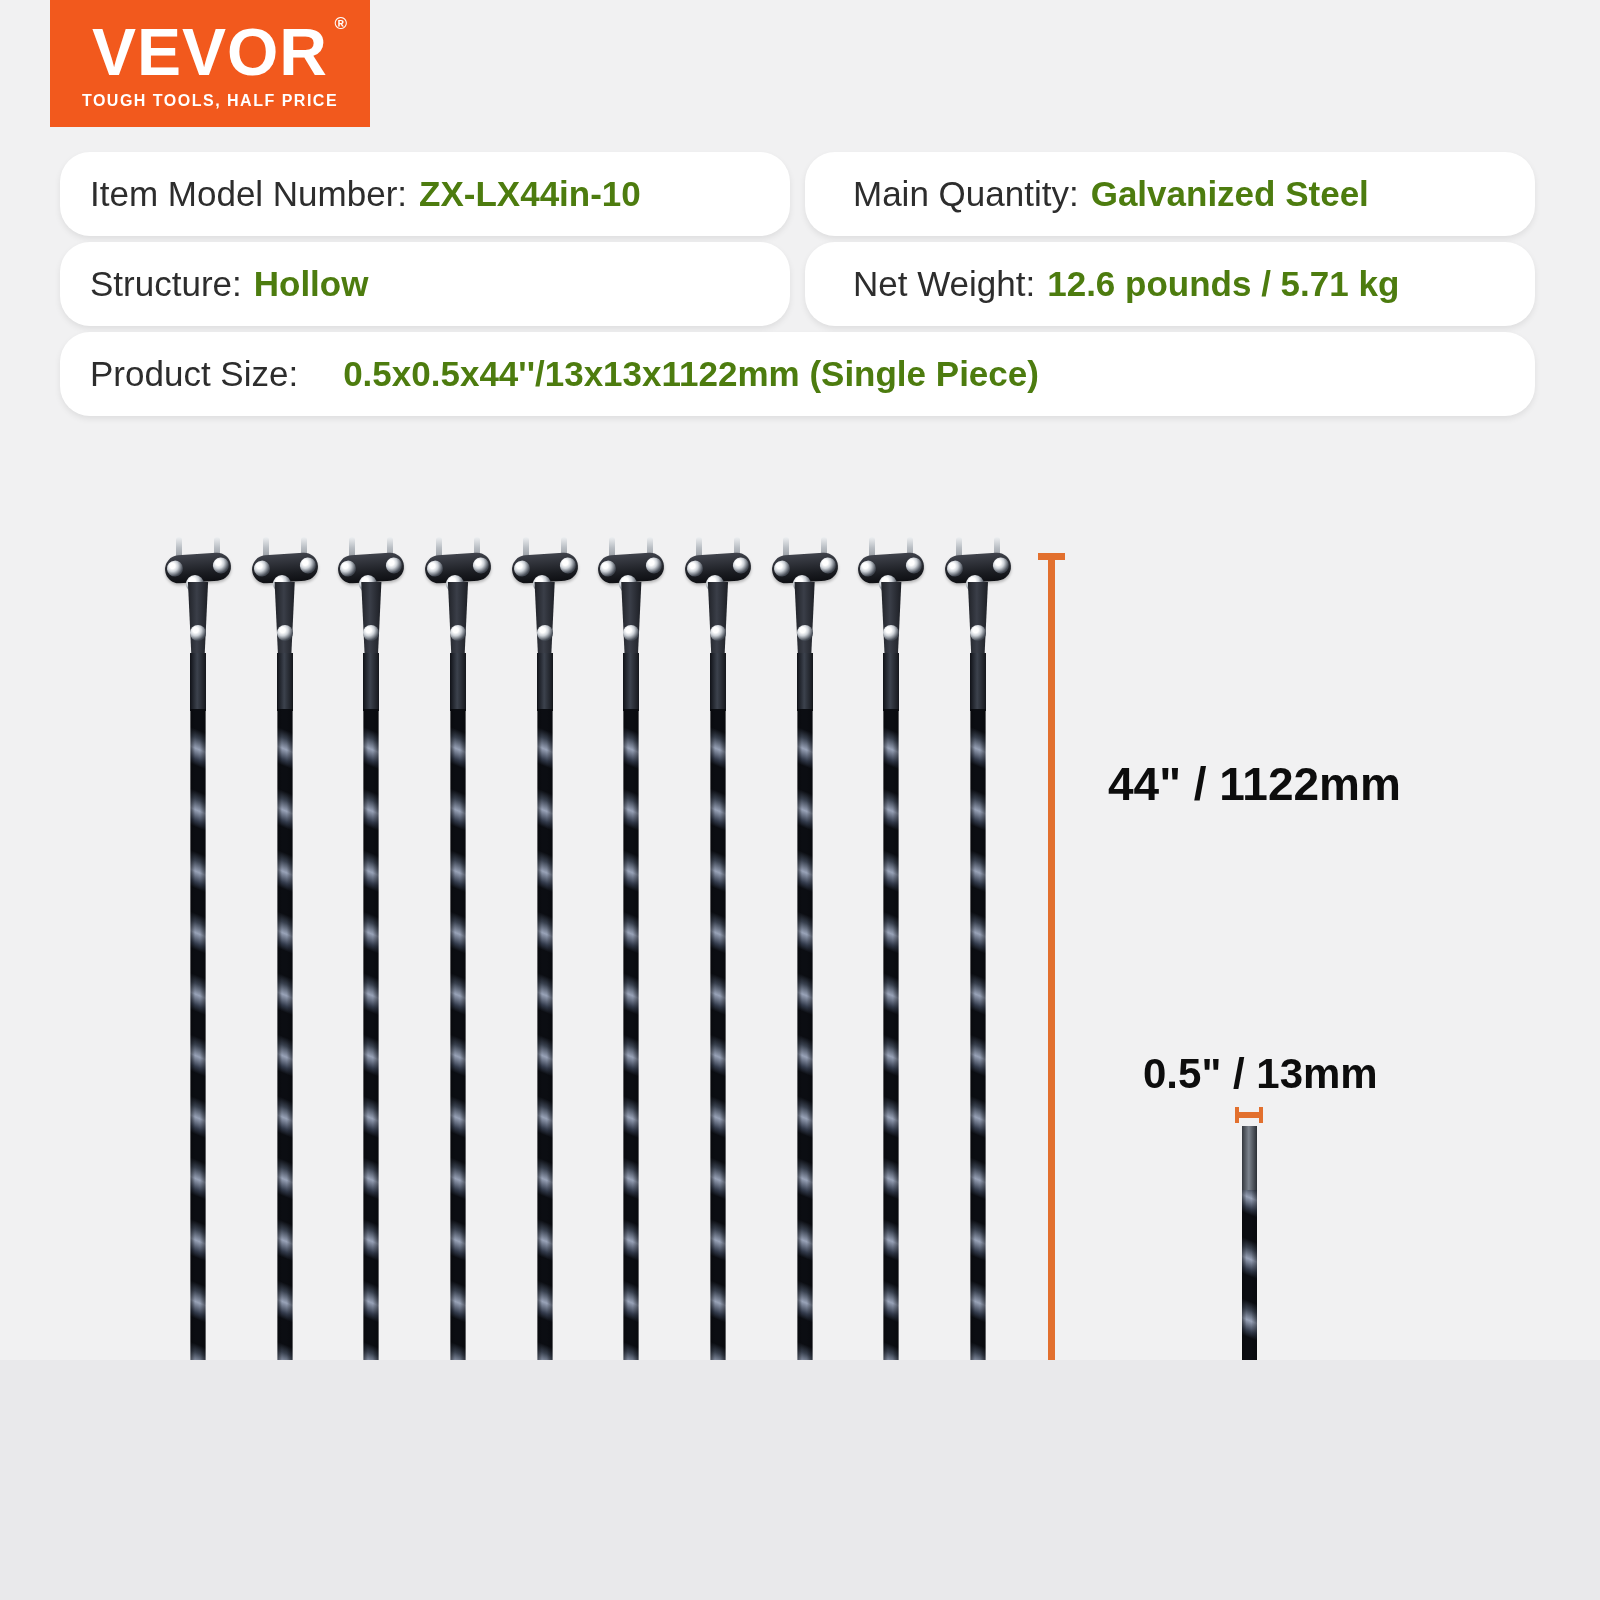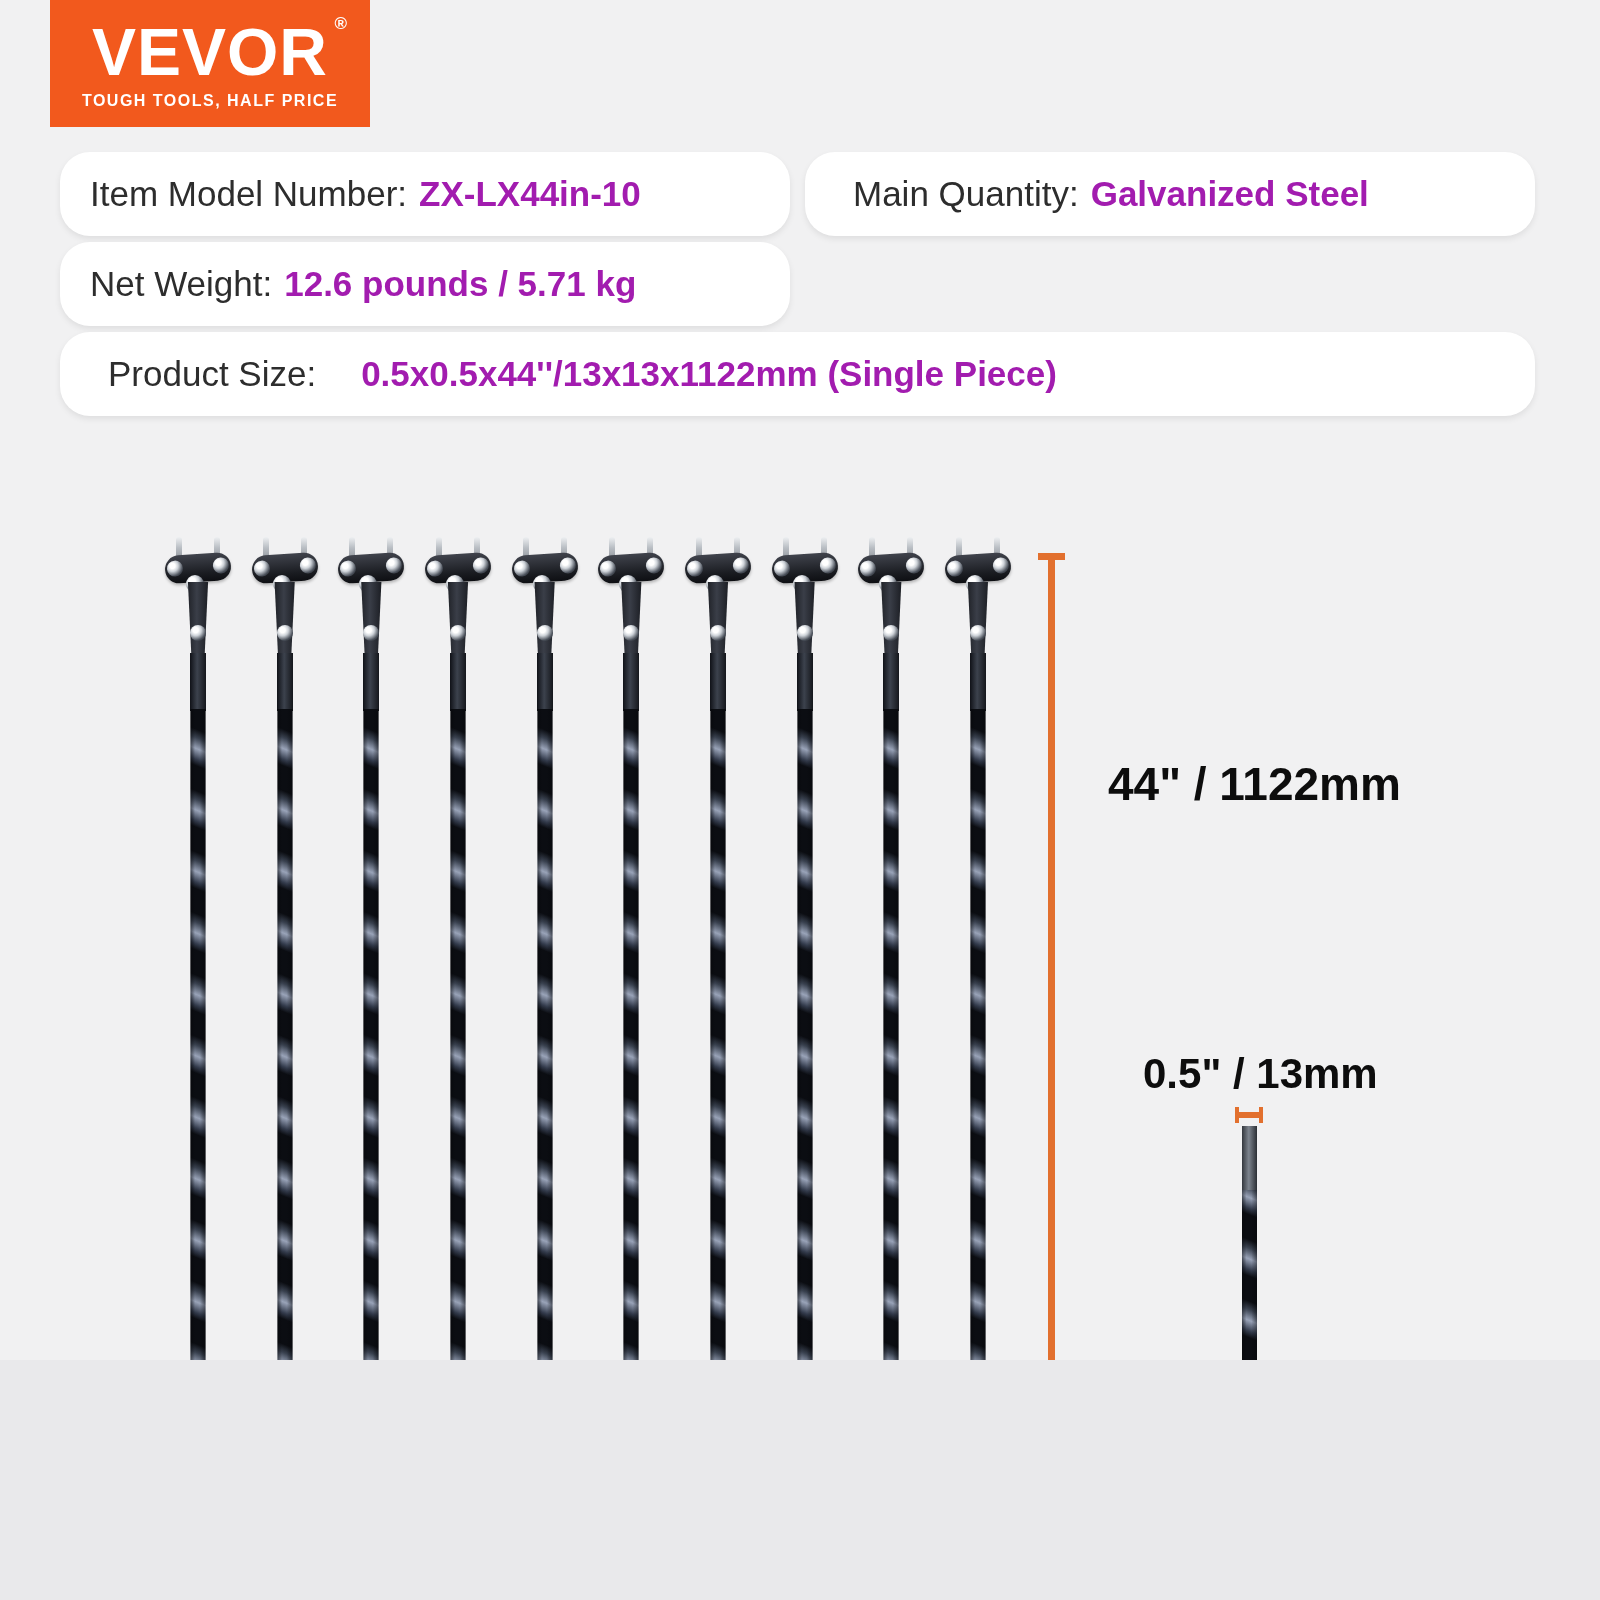--- a/index.html
+++ b/index.html
@@ -33,21 +33,21 @@
     column-gap:15px;row-gap:6px;
   }
   .spec-box{
     background:#ffffff;border-radius:30px;
     display:flex;align-items:center;
     padding-left:30px;box-sizing:border-box;
     box-shadow:0 3px 6px rgba(0,0,0,0.08);
     font-size:35px;color:#2d2d2d;white-space:nowrap;
   }
   .spec-box:nth-child(even){padding-left:48px;}
-  .spec-box .val{font-weight:700;color:#a21caf;margin-left:12px;}
+  .spec-box .val{font-weight:700;color:#4d7c0f;margin-left:12px;}
   .spec-wide{grid-column:1 / -1;gap:33px;}
   
   .figure{position:absolute;left:0;top:520px;width:1600px;height:1080px;}
   .balusters{
     position:absolute;left:155px;top:17px;width:866px;height:1012px;
     display:flex;justify-content:space-between;
   }
   .baluster{position:relative;width:86px;height:1012px;flex:0 0 86px;}
   .baluster > *{position:absolute;}
   .pin{
@@ -161,20 +161,24 @@
   <section class="specs">
     <div class="spec-box">
       <span class="lbl">Item Model Number:</span>
       <span class="val">ZX-LX44in-10</span>
     </div>
     <div class="spec-box">
       <span class="lbl">Main Quantity:</span>
       <span class="val">Galvanized Steel</span>
     </div>
     <div class="spec-box">
+      <span class="lbl">Structure:</span>
+      <span class="val">Hollow</span>
+    </div>
+    <div class="spec-box">
       <span class="lbl">Net Weight:</span>
       <span class="val">12.6 pounds / 5.71 kg</span>
     </div>
     <div class="spec-box spec-wide">
       <span class="lbl">Product Size:</span>
       <span class="val">0.5x0.5x44''/13x13x1122mm (Single Piece)</span>
     </div>
   </section>
 
   <section class="figure">

